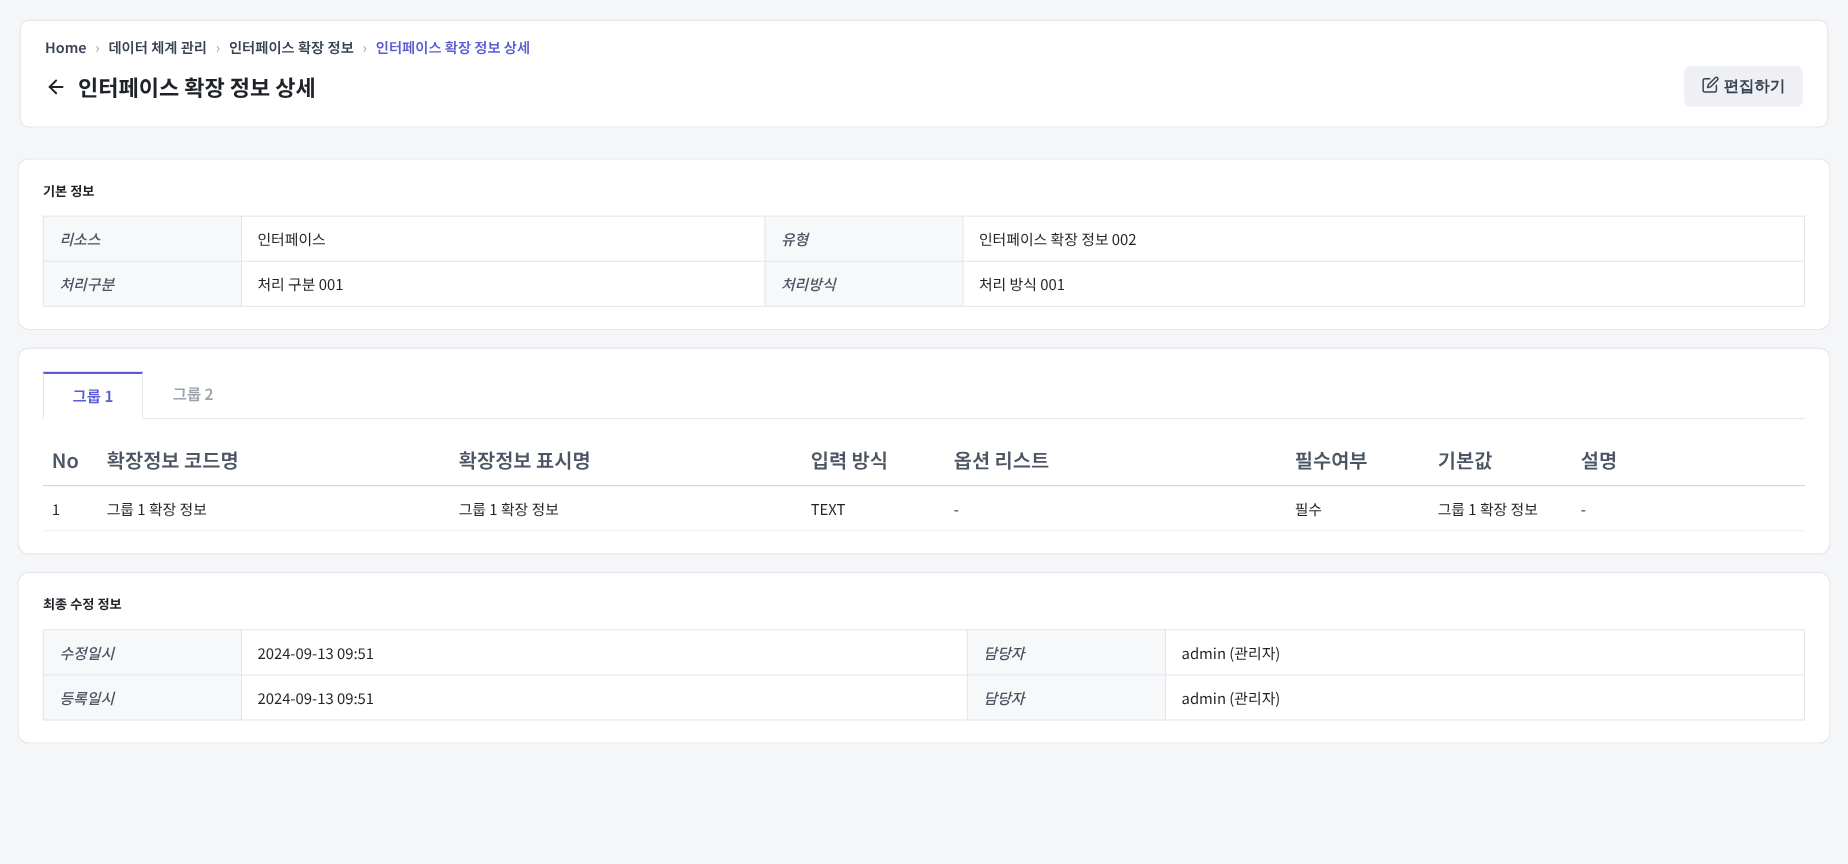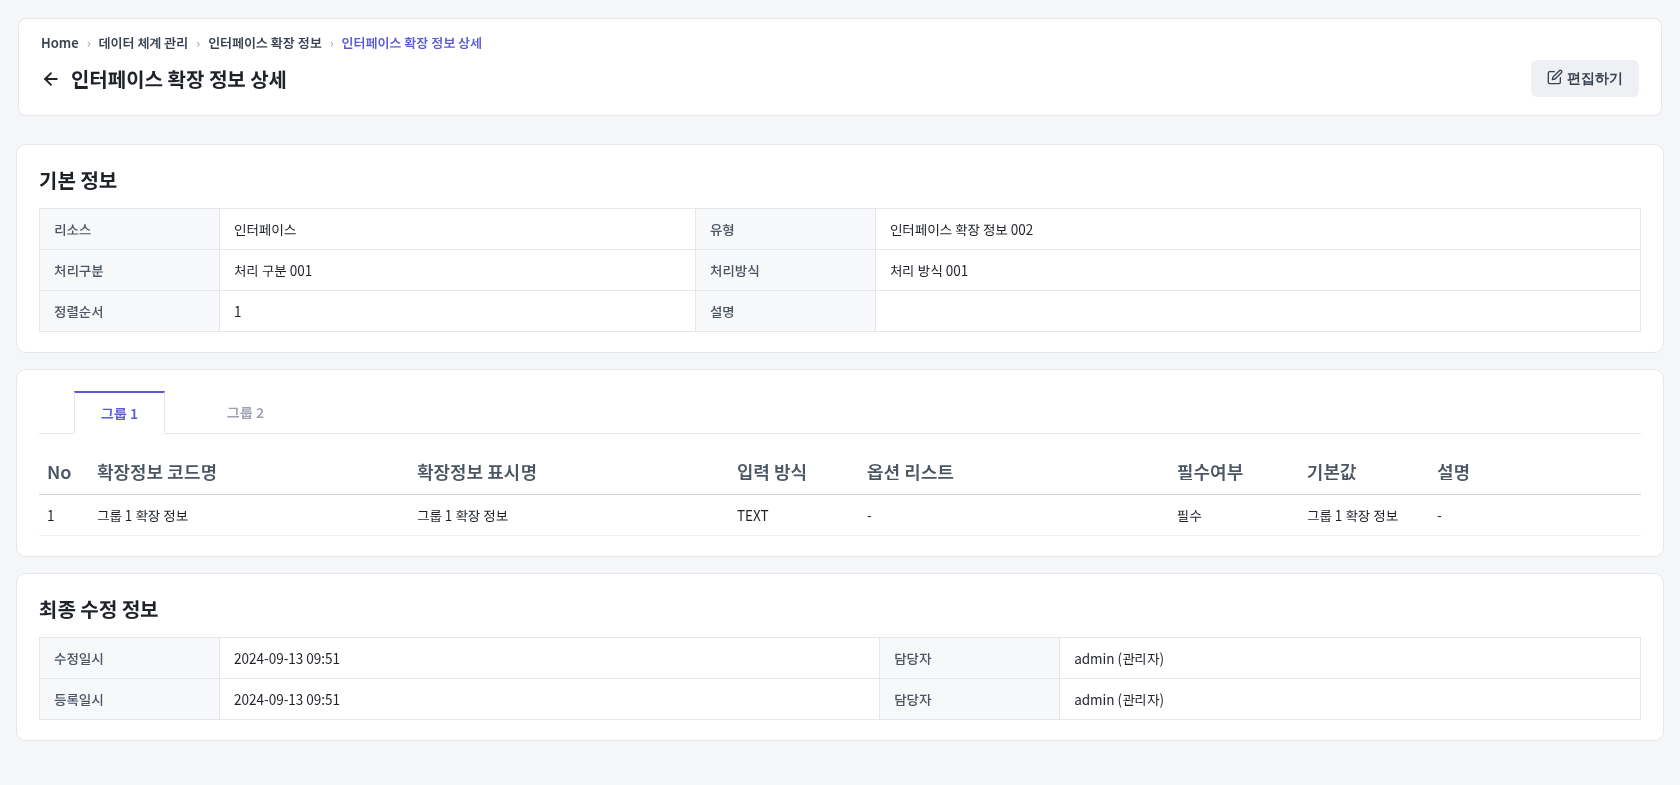--- a/index.html
+++ b/index.html
@@ -60,39 +60,40 @@
   flex-direction: column;
   gap: 16px;
 }
 .card {
   background: #fff;
   border: 1px solid #e5e7eb;
   border-radius: 10px;
   padding: 20px 22px;
 }
 .card-title {
-  font-size: 20px;
+  font-size: 12px;
   font-weight: 700;
   color: #1f2328;
   margin-bottom: 14px;
 }
 .info-table {
   width: 100%;
   border-collapse: collapse;
 }
 .info-table tr { border: 1px solid #e5e7eb; }
 .info-table th {
   background: #f7f8fa;
   text-align: left;
   font-weight: 500;
   color: #4b5563;
   padding: 10px 14px;
   width: 180px;
   border: 1px solid #e5e7eb;
   font-size: 13.5px;
+  font-style: italic;
 }
 .info-table td {
   padding: 10px 14px;
   border: 1px solid #e5e7eb;
   color: #1f2328;
   font-size: 13.5px;
 }
 .tabs {
   display: flex;
   border-bottom: 1px solid #e5e7eb;
@@ -101,21 +102,20 @@
 .tab {
   padding: 10px 26px;
   font-size: 14px;
   font-weight: 600;
   color: #9ca3af;
   border: 1px solid transparent;
   border-bottom: none;
   cursor: pointer;
   position: relative;
   top: 1px;
-  margin-left: 35px;
 }
 .tab.active {
   color: #5b5bd6;
   border: 1px solid #e5e7eb;
   border-top: 2px solid #5b5bd6;
   border-bottom: 1px solid #fff;
   background: #fff;
 }
 .grid-table {
   width: 100%;
@@ -190,26 +190,20 @@
           <td>인터페이스</td>
           <th>유형</th>
           <td>인터페이스 확장 정보 002</td>
         </tr>
         <tr>
           <th>처리구분</th>
           <td>처리 구분 001</td>
           <th>처리방식</th>
           <td>처리 방식 001</td>
         </tr>
-        <tr>
-          <th>정렬순서</th>
-          <td>1</td>
-          <th>설명</th>
-          <td></td>
-        </tr>
       </tbody>
     </table>
   </div>
 
   <div class="card">
     <div class="tabs">
       <div class="tab active">그룹 1</div>
       <div class="tab">그룹 2</div>
     </div>
     <table class="grid-table">

